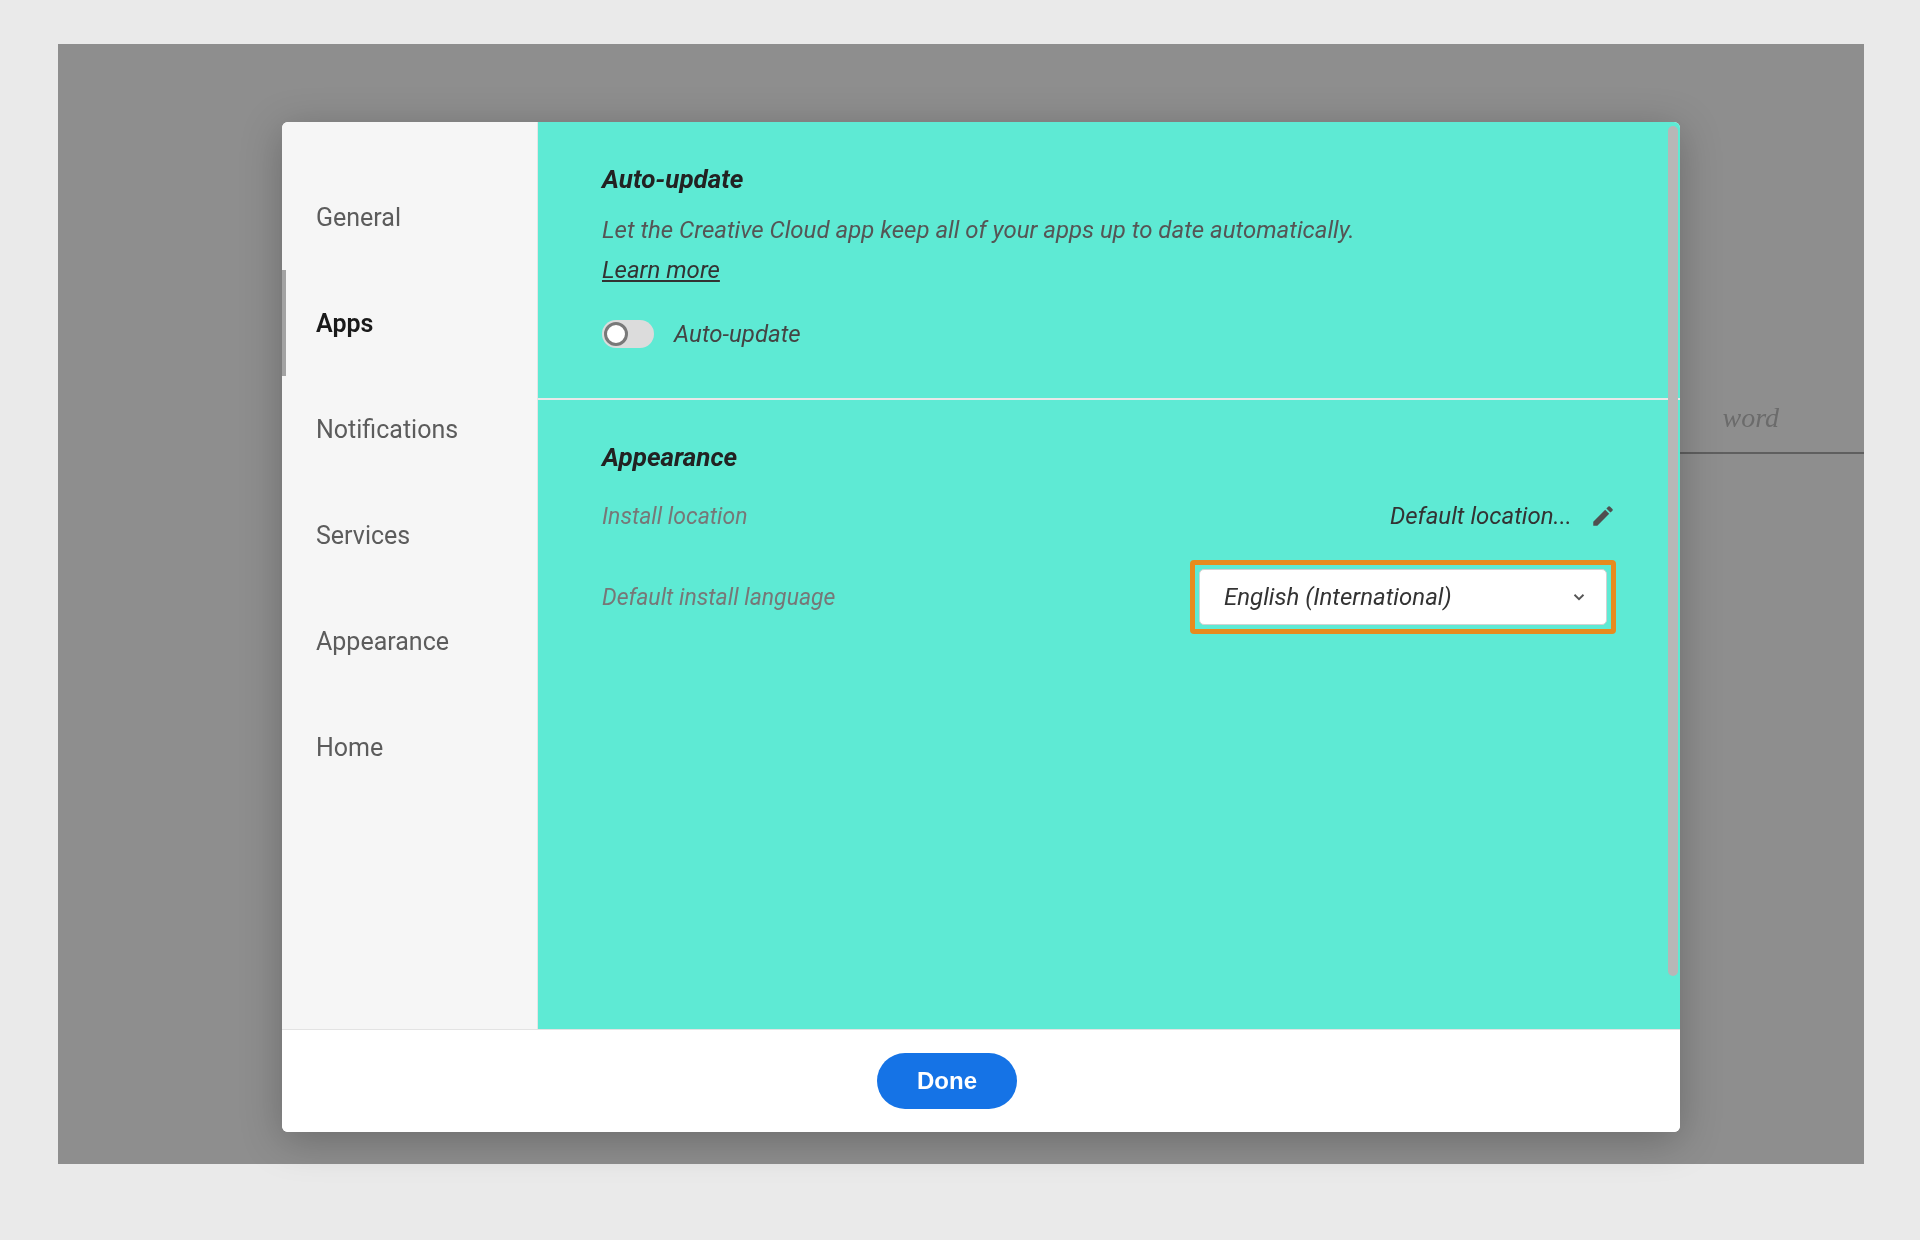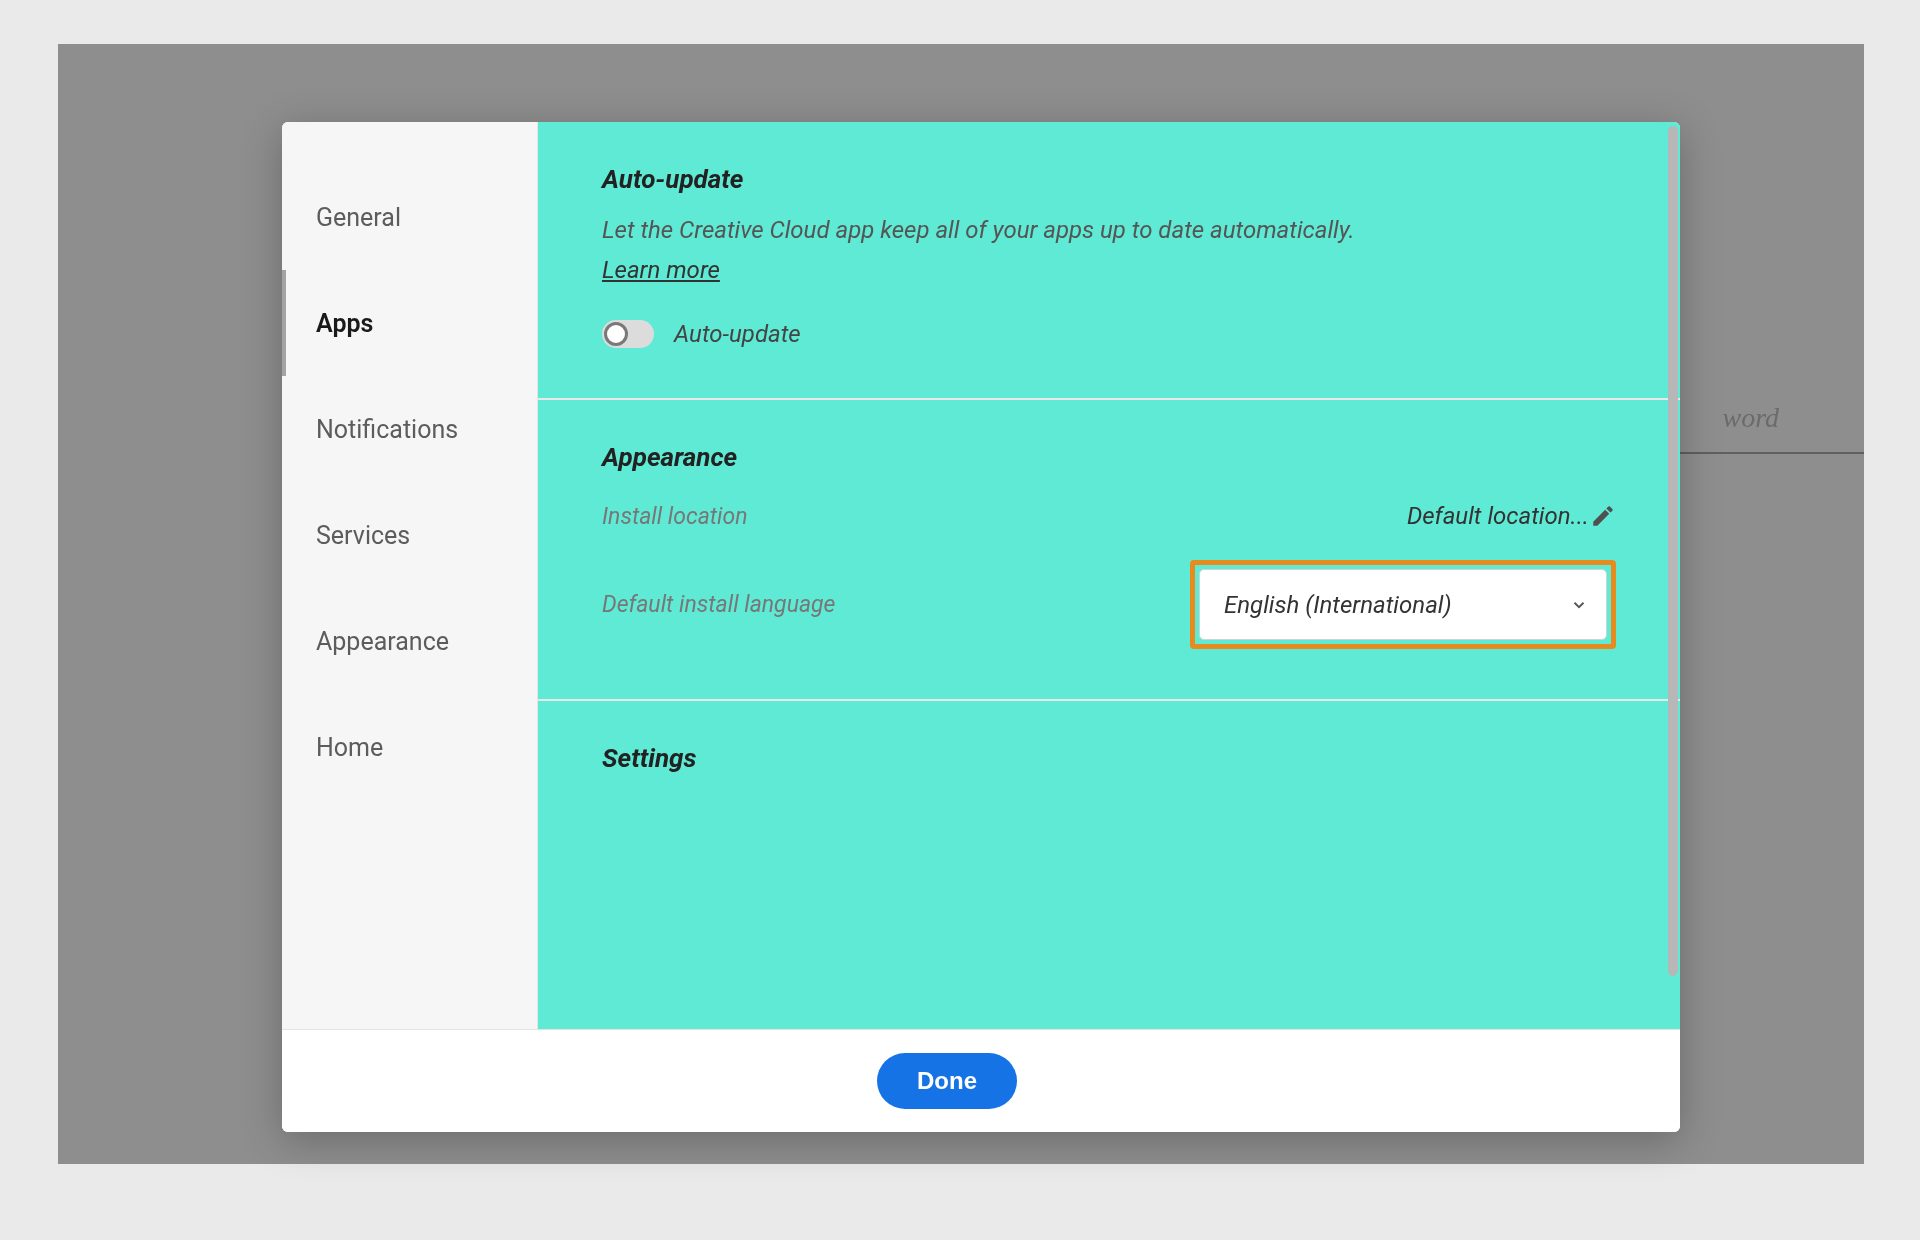--- a/index.html
+++ b/index.html
@@ -149,41 +149,41 @@
     justify-content: space-between;
     margin-top: 30px;
   }
   .row-label {
     font-size: 23px;
     color: #777;
   }
   .row-right {
     display: flex;
     align-items: center;
-    gap: 1px;
+    gap: 18px;
   }
   .location-text {
     font-size: 24px;
     color: #333;
   }
   .pencil-icon {
     width: 26px;
     height: 26px;
     cursor: pointer;
     fill: #505050;
   }
   .dropdown-wrap {
     border: 5px solid #e78b1e;
     border-radius: 4px;
     padding: 4px;
     display: inline-block;
   }
   .dropdown {
     width: 408px;
-    height: 71px;
+    height: 56px;
     border: 1px solid #d2d2d2;
     border-radius: 5px;
     display: flex;
     align-items: center;
     justify-content: space-between;
     padding: 0 18px 0 24px;
     cursor: pointer;
     background: #fff;
   }
   .dropdown-text { font-size: 24px; color: #333; }
@@ -287,23 +287,20 @@
                 <div class="dropdown">
                   <span class="dropdown-text">English (International)</span>
                   <svg class="chevron" viewBox="0 0 24 24">
                     <polyline points="6 9 12 15 18 9"></polyline>
                   </svg>
                 </div>
               </div>
             </div>
           </div>
 
-          <div class="section" style="padding-bottom:260px;">
-            <h3>Settings</h3>
-          </div>
 
         </div>
         <div class="scrollbar"></div>
       </div>
 
     </div>
 
     <div class="footer">
       <button class="done-btn">Done</button>
     </div>

